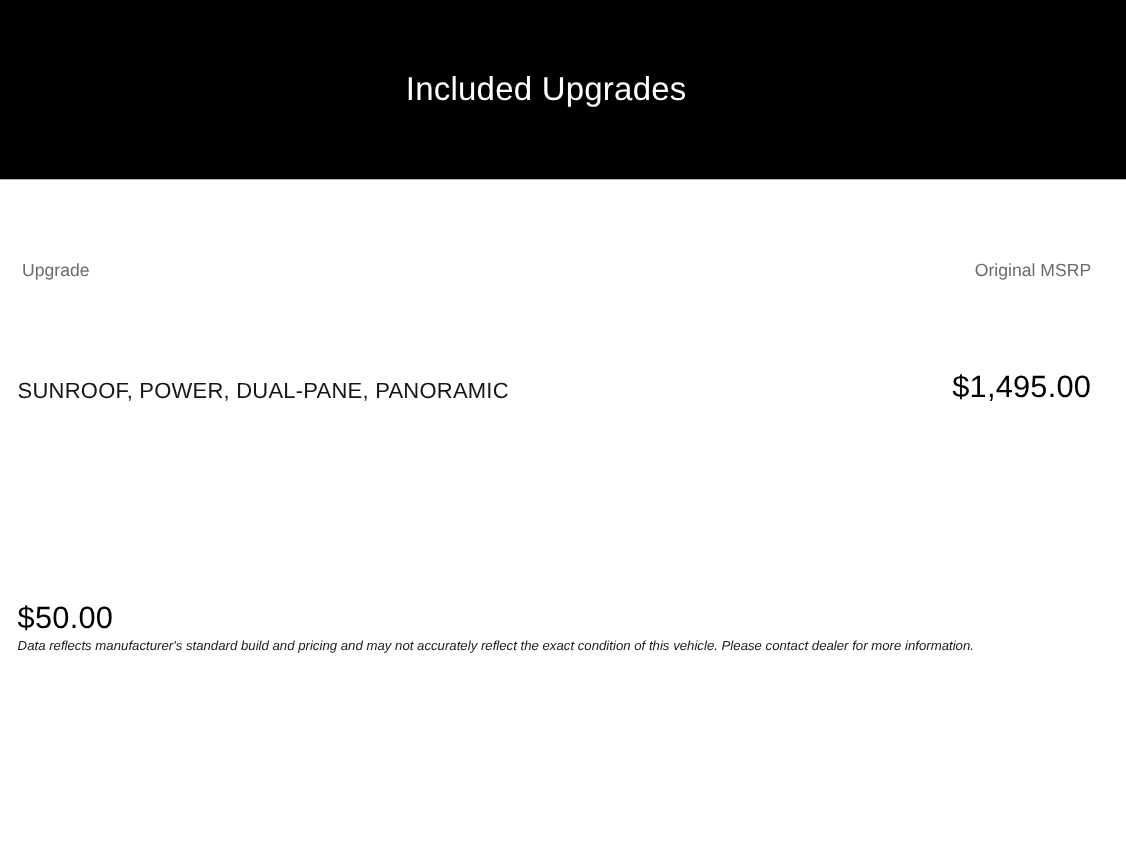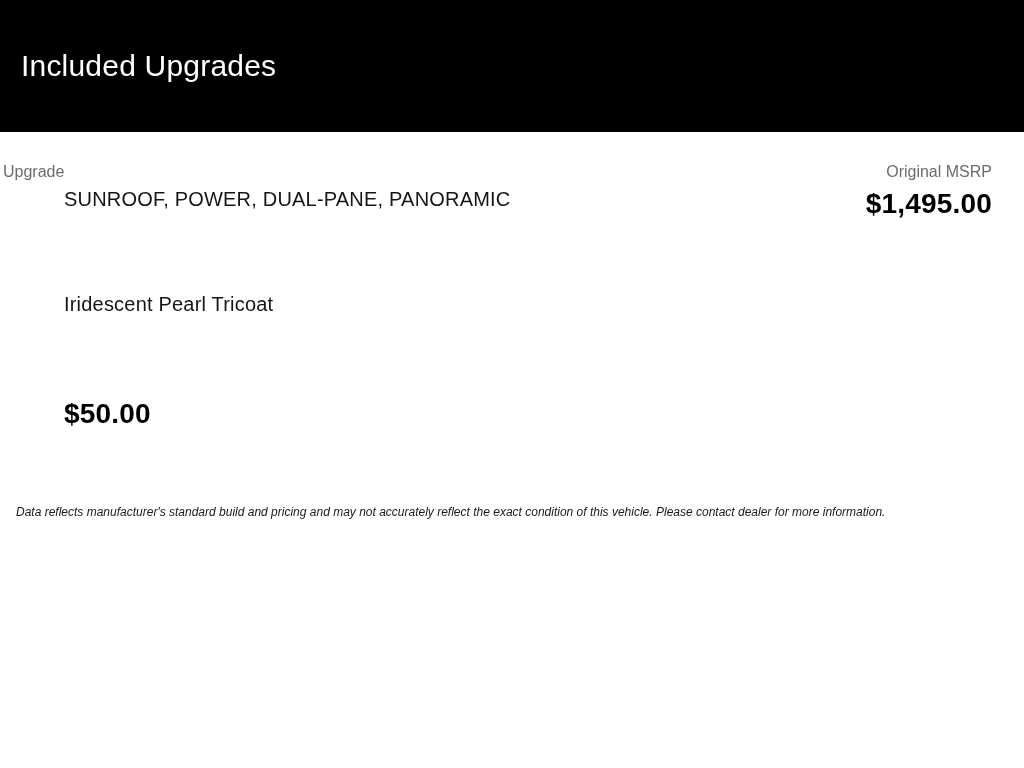--- a/index.html
+++ b/index.html
@@ -4,60 +4,60 @@
 <style>
   * { margin: 0; padding: 0; box-sizing: border-box; }
   html, body {
     width: 1024px;
     height: 768px;
     background: #ffffff;
     font-family: "Liberation Sans", sans-serif;
     overflow: hidden;
   }
   .header {
-    height: 132px;
+    height: 163px;
     background: #000000;
     display: flex;
     align-items: center;
-    justify-content: flex-start;
+    justify-content: center;
     padding-right: 52px;
     padding-left: 21px;
   }
   .header-title {
     color: #ffffff;
     font-size: 30px;
     font-weight: 400;
     letter-spacing: 0.2px;
   }
   .col-headers {
     display: flex;
     justify-content: space-between;
     align-items: flex-start;
-    padding: 30px 32px 0 3px;
+    padding: 30px 32px 0 20px;
     color: #6b6b6b;
     font-size: 16px;
     line-height: 20px;
+    margin-top: 44px;
   }
   .rows { margin-top: 6px; }
   .row {
     display: flex;
     justify-content: space-between;
-    align-items: flex-start;
+    align-items: flex-end;
     height: 105px;
     padding: 0 32px 0 16px;
-    margin-left: 48px;
   }
   .row-label {
     font-size: 20px;
     color: #161616;
     letter-spacing: 0.2px;
   }
   .row-price {
     font-size: 28px;
-    font-weight: 700;
+    font-weight: 400;
     color: #000000;
     letter-spacing: 0.2px;
   }
   .disclaimer {
     padding: 2px 48px 0 16px;
     font-size: 12px;
     font-style: italic;
     color: #1a1a1a;
     line-height: 15px;
   }
@@ -73,20 +73,19 @@
   <div>Upgrade</div>
   <div>Original MSRP</div>
 </div>
 
 <div class="rows">
   <div class="row">
     <div class="row-label">SUNROOF, POWER, DUAL-PANE, PANORAMIC</div>
     <div class="row-price">$1,495.00</div>
   </div>
   <div class="row">
-    <div class="row-label">Iridescent Pearl Tricoat</div>
   </div>
   <div class="row">
     <div class="row-price">$50.00</div>
   </div>
 </div>
 
 <div class="disclaimer">Data reflects manufacturer's standard build and pricing and may not accurately reflect the exact condition of this vehicle. Please contact dealer for more information.</div>
 
 </body></html>

